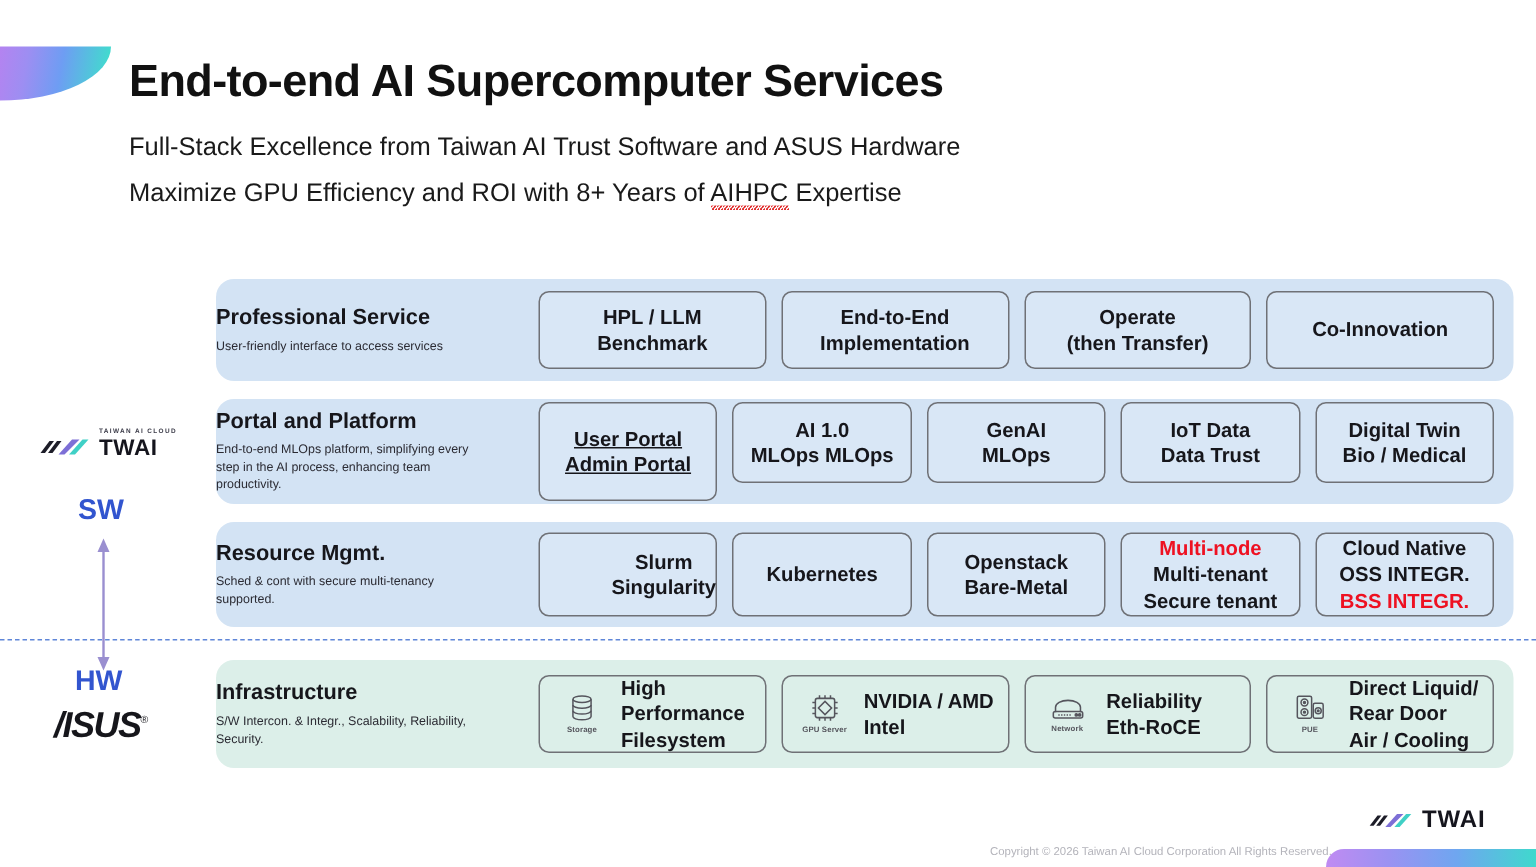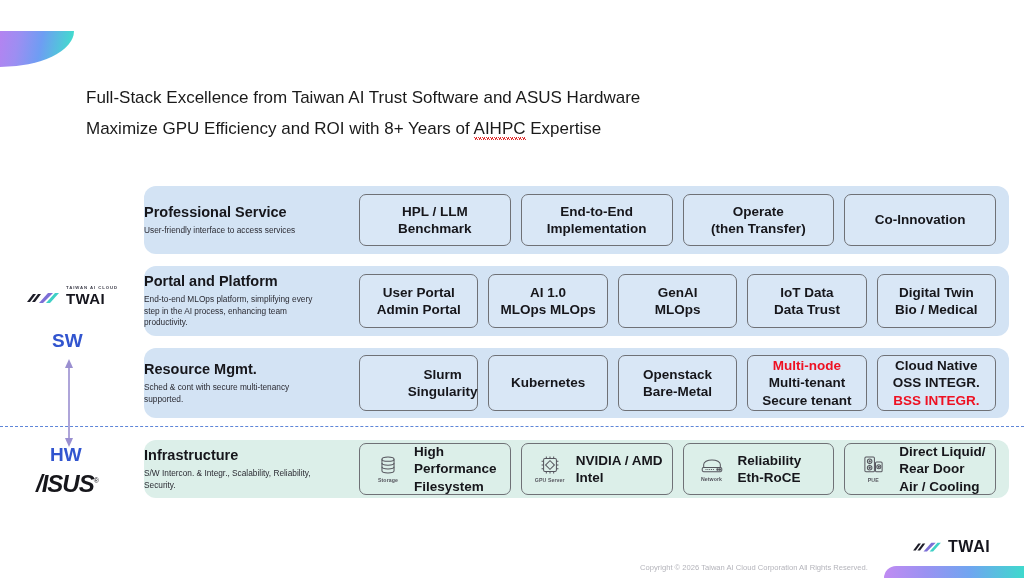--- a/index.html
+++ b/index.html
@@ -112,36 +112,37 @@
   .icon-wrap {
     flex: 0 0 auto; width: 34px;
     display: flex; flex-direction: column; align-items: center; gap: 1px;
   }
   .icon-cap { font-size: 5.2px; color: #55555d; letter-spacing: .1px; white-space: nowrap; }
 
   
   .footer-logo { position: absolute; left: 912px; top: 538px; display: flex; align-items: center; gap: 6px; }
   .footer-name { font-size: 16px; font-weight: bold; color: #15151d; letter-spacing: 0.6px; }
   .copyright {
-    position: absolute; left: 640px; top: 563px;
+    position: absolute; left: 660px; top: 563px;
     font-size: 7.6px; color: #b4b4bb; white-space: nowrap;
   }
   .footer-bar {
     position: absolute; right: 0; top: 566px; width: 140px; height: 12px;
     background: linear-gradient(90deg, #c08bf2 0%, #9a92f2 30%, #6fa6f0 62%, #3fd9cd 100%);
     border-top-left-radius: 12px; border-bottom-left-radius: 0;
   }
 </style>
 </head>
 <body>
 
 <div id="slide">
 
   <div class="corner-deco"></div>
 
+  <div class="title">End-to-end AI Supercomputer Services</div>
   <div class="subtitle-1">Full-Stack Excellence from Taiwan AI Trust  Software and ASUS Hardware</div>
   <div class="subtitle-2"><span>Maximize GPU Efficiency and ROI with 8+ Years of </span><span class="spell">AIHPC</span><span> Expertise</span></div>
 
   <div class="hw-divider"></div>
 
   <div class="rail">
 
     <div class="twai-logo">
       <svg class="twai-mark" width="34" height="15" viewBox="0 0 34 15">
         <path d="M1 11 L7 3 L10 3 L4 11 Z" fill="#1d1d28"></path>
@@ -199,21 +200,21 @@
             </div>
           </div>
         </div>
       </div>
       <div class="row sw" style="top: 266px; height: 70px;">
         <div class="row-label">
           <div class="row-title">Portal and Platform</div>
           <div class="row-desc">End-to-end MLOps platform, simplifying every step in the AI process, enhancing team productivity.</div>
         </div>
         <div class="cards">
-          <div class="card" style="height: 54px;">
+          <div class="card" style="height: 66px; text-decoration: underline;">
             <div>
               <span class="card-text">User Portal</span>
               <span class="card-text">Admin Portal</span>
             </div>
           </div>
           <div class="card" style="height: 54px;">
             <div>
               <span class="card-text">AI 1.0</span>
               <span class="card-text">MLOps MLOps</span>
             </div>
@@ -270,21 +271,21 @@
           </div>
           <div class="card" style="height: 56px;">
             <div>
               <span class="card-text">Cloud Native</span>
               <span class="card-text">OSS INTEGR.</span>
               <span class="card-text red">BSS INTEGR.</span>
             </div>
           </div>
         </div>
       </div>
-      <div class="row hw" style="top: 440px; height: 58px;">
+      <div class="row hw" style="top: 440px; height: 72px;">
         <div class="row-label">
           <div class="row-title">Infrastructure</div>
           <div class="row-desc">S/W Intercon. &amp; Integr., Scalability, Reliability, Security.</div>
         </div>
         <div class="cards">
           <div class="card green" style="height: 52px;">
             <div class="icon-wrap">
               <svg width="22" height="22" viewBox="0 0 24 24" fill="none" stroke="#55555d" stroke-width="1.1">
                 <ellipse cx="12" cy="5.6" rx="6.6" ry="2.4"></ellipse>
                 <path d="M5.4 5.6v4.2c0 1.33 2.95 2.4 6.6 2.4s6.6-1.07 6.6-2.4V5.6"></path>

